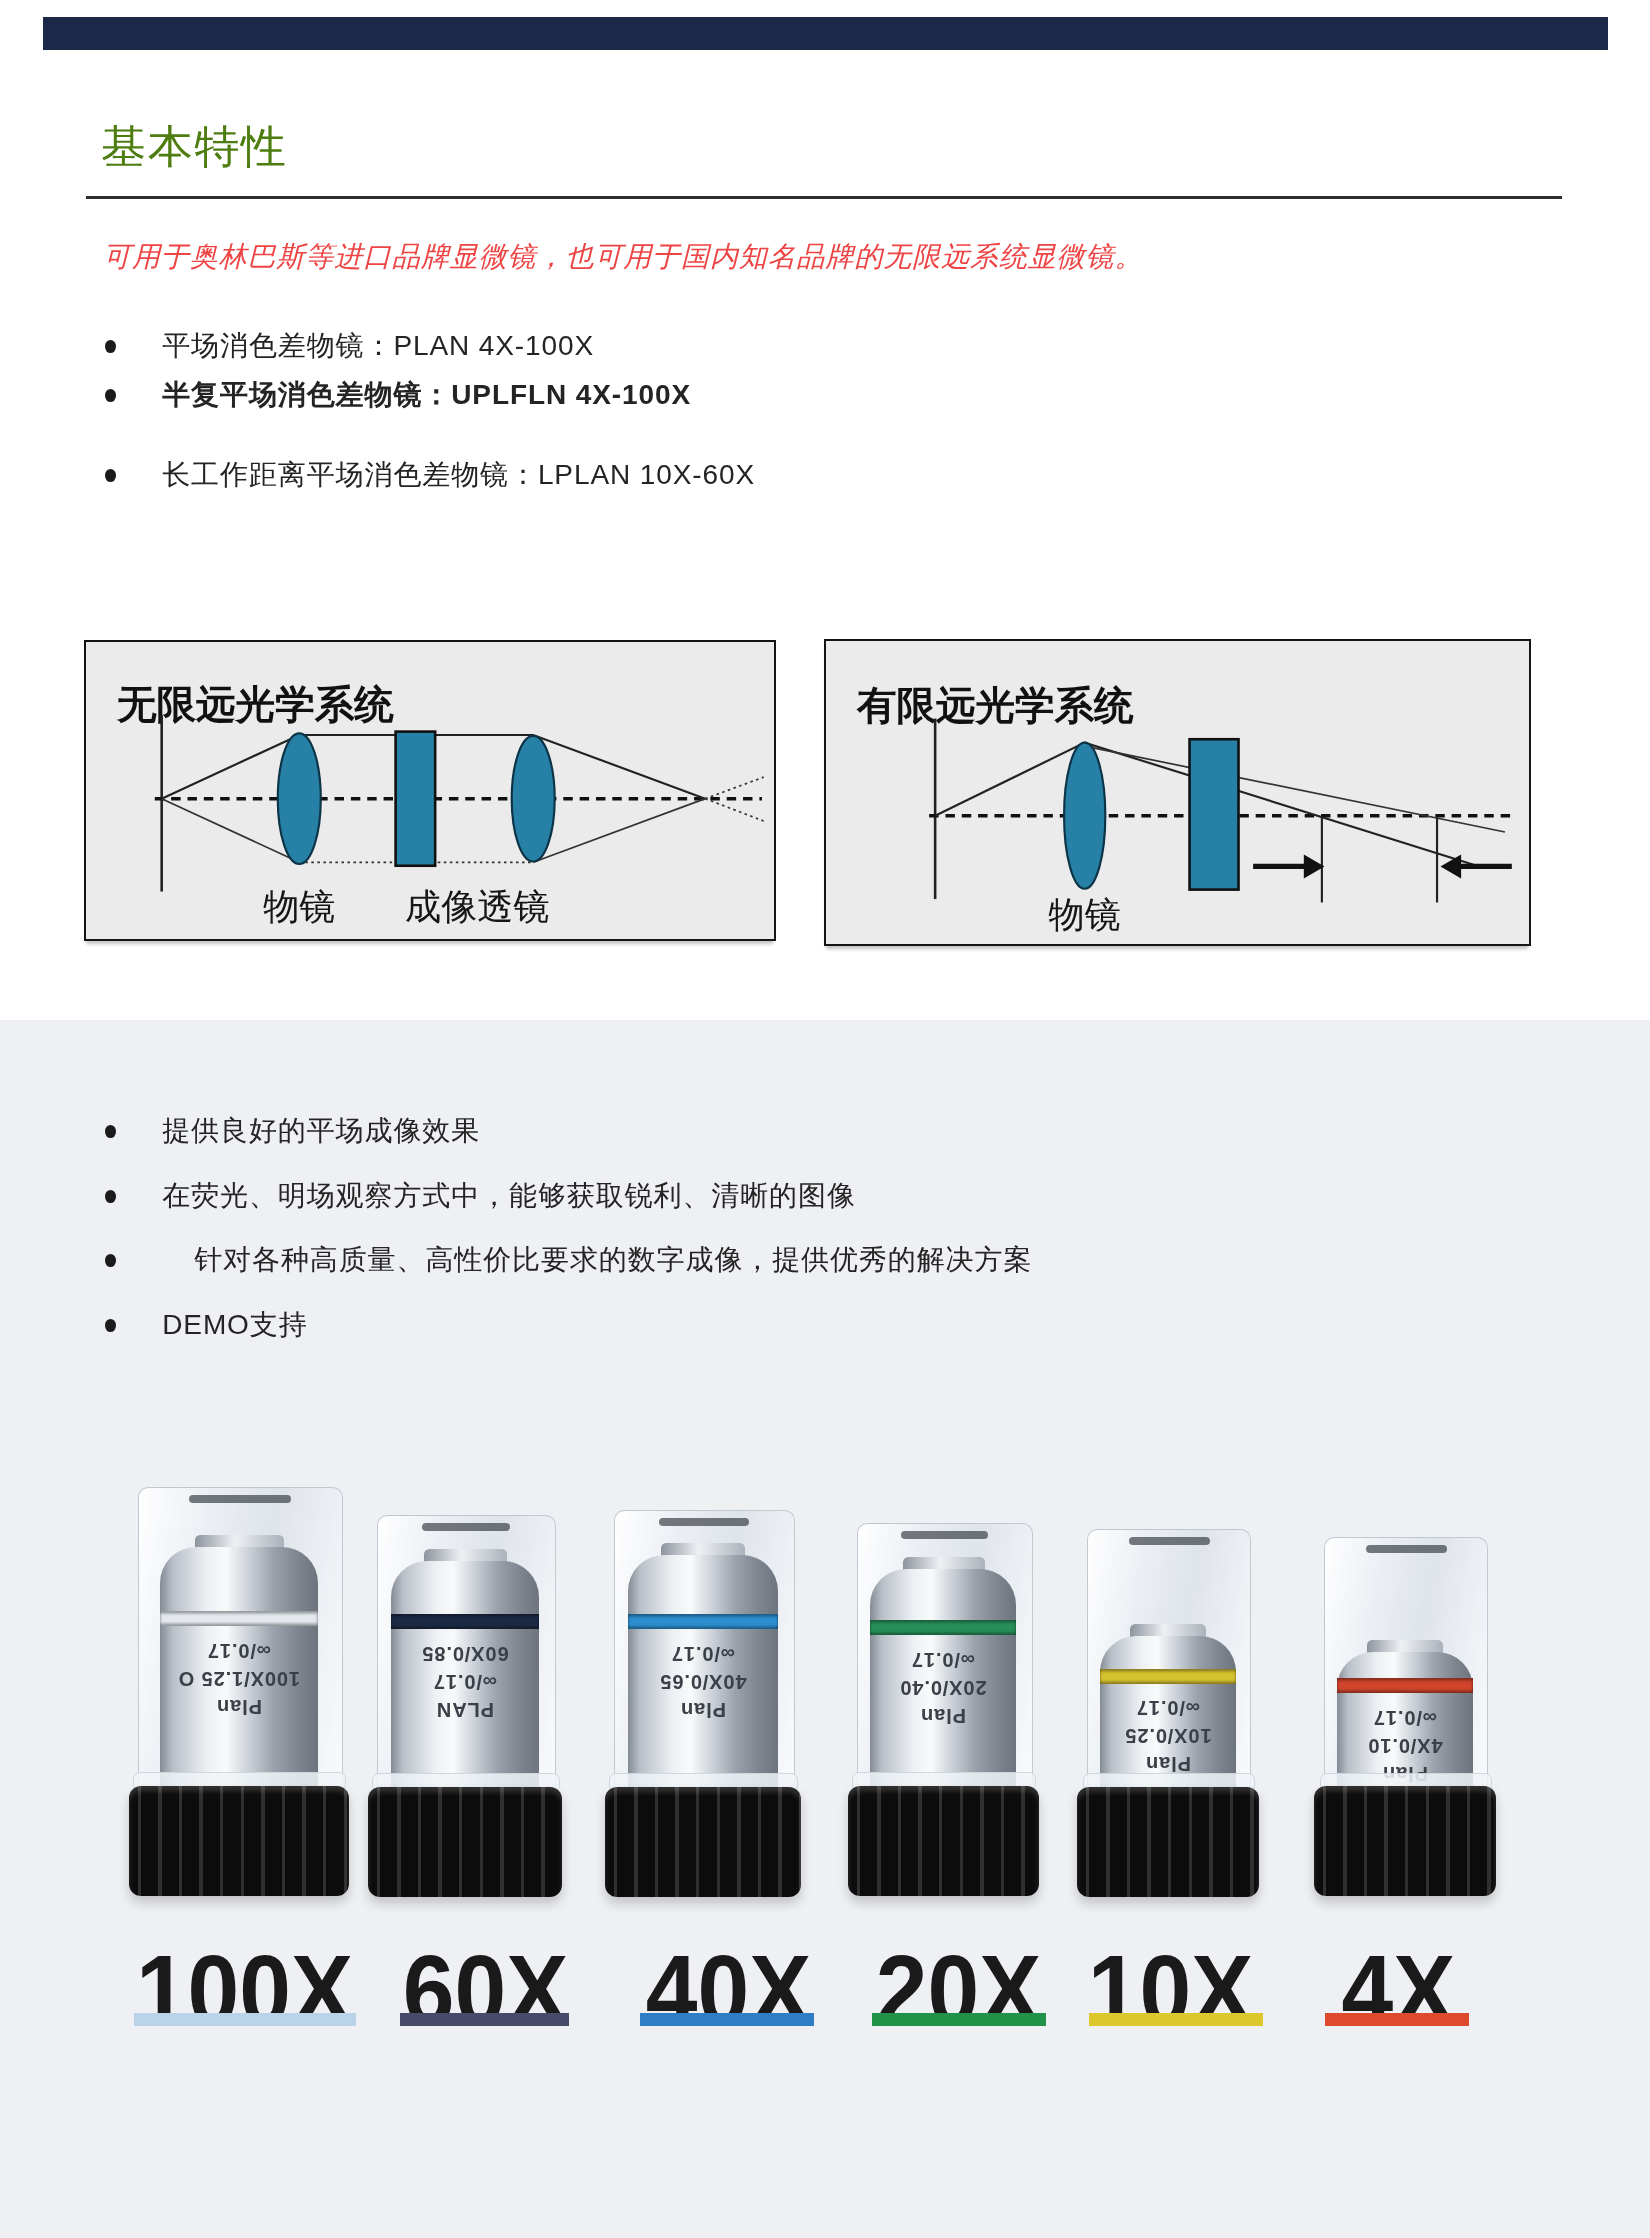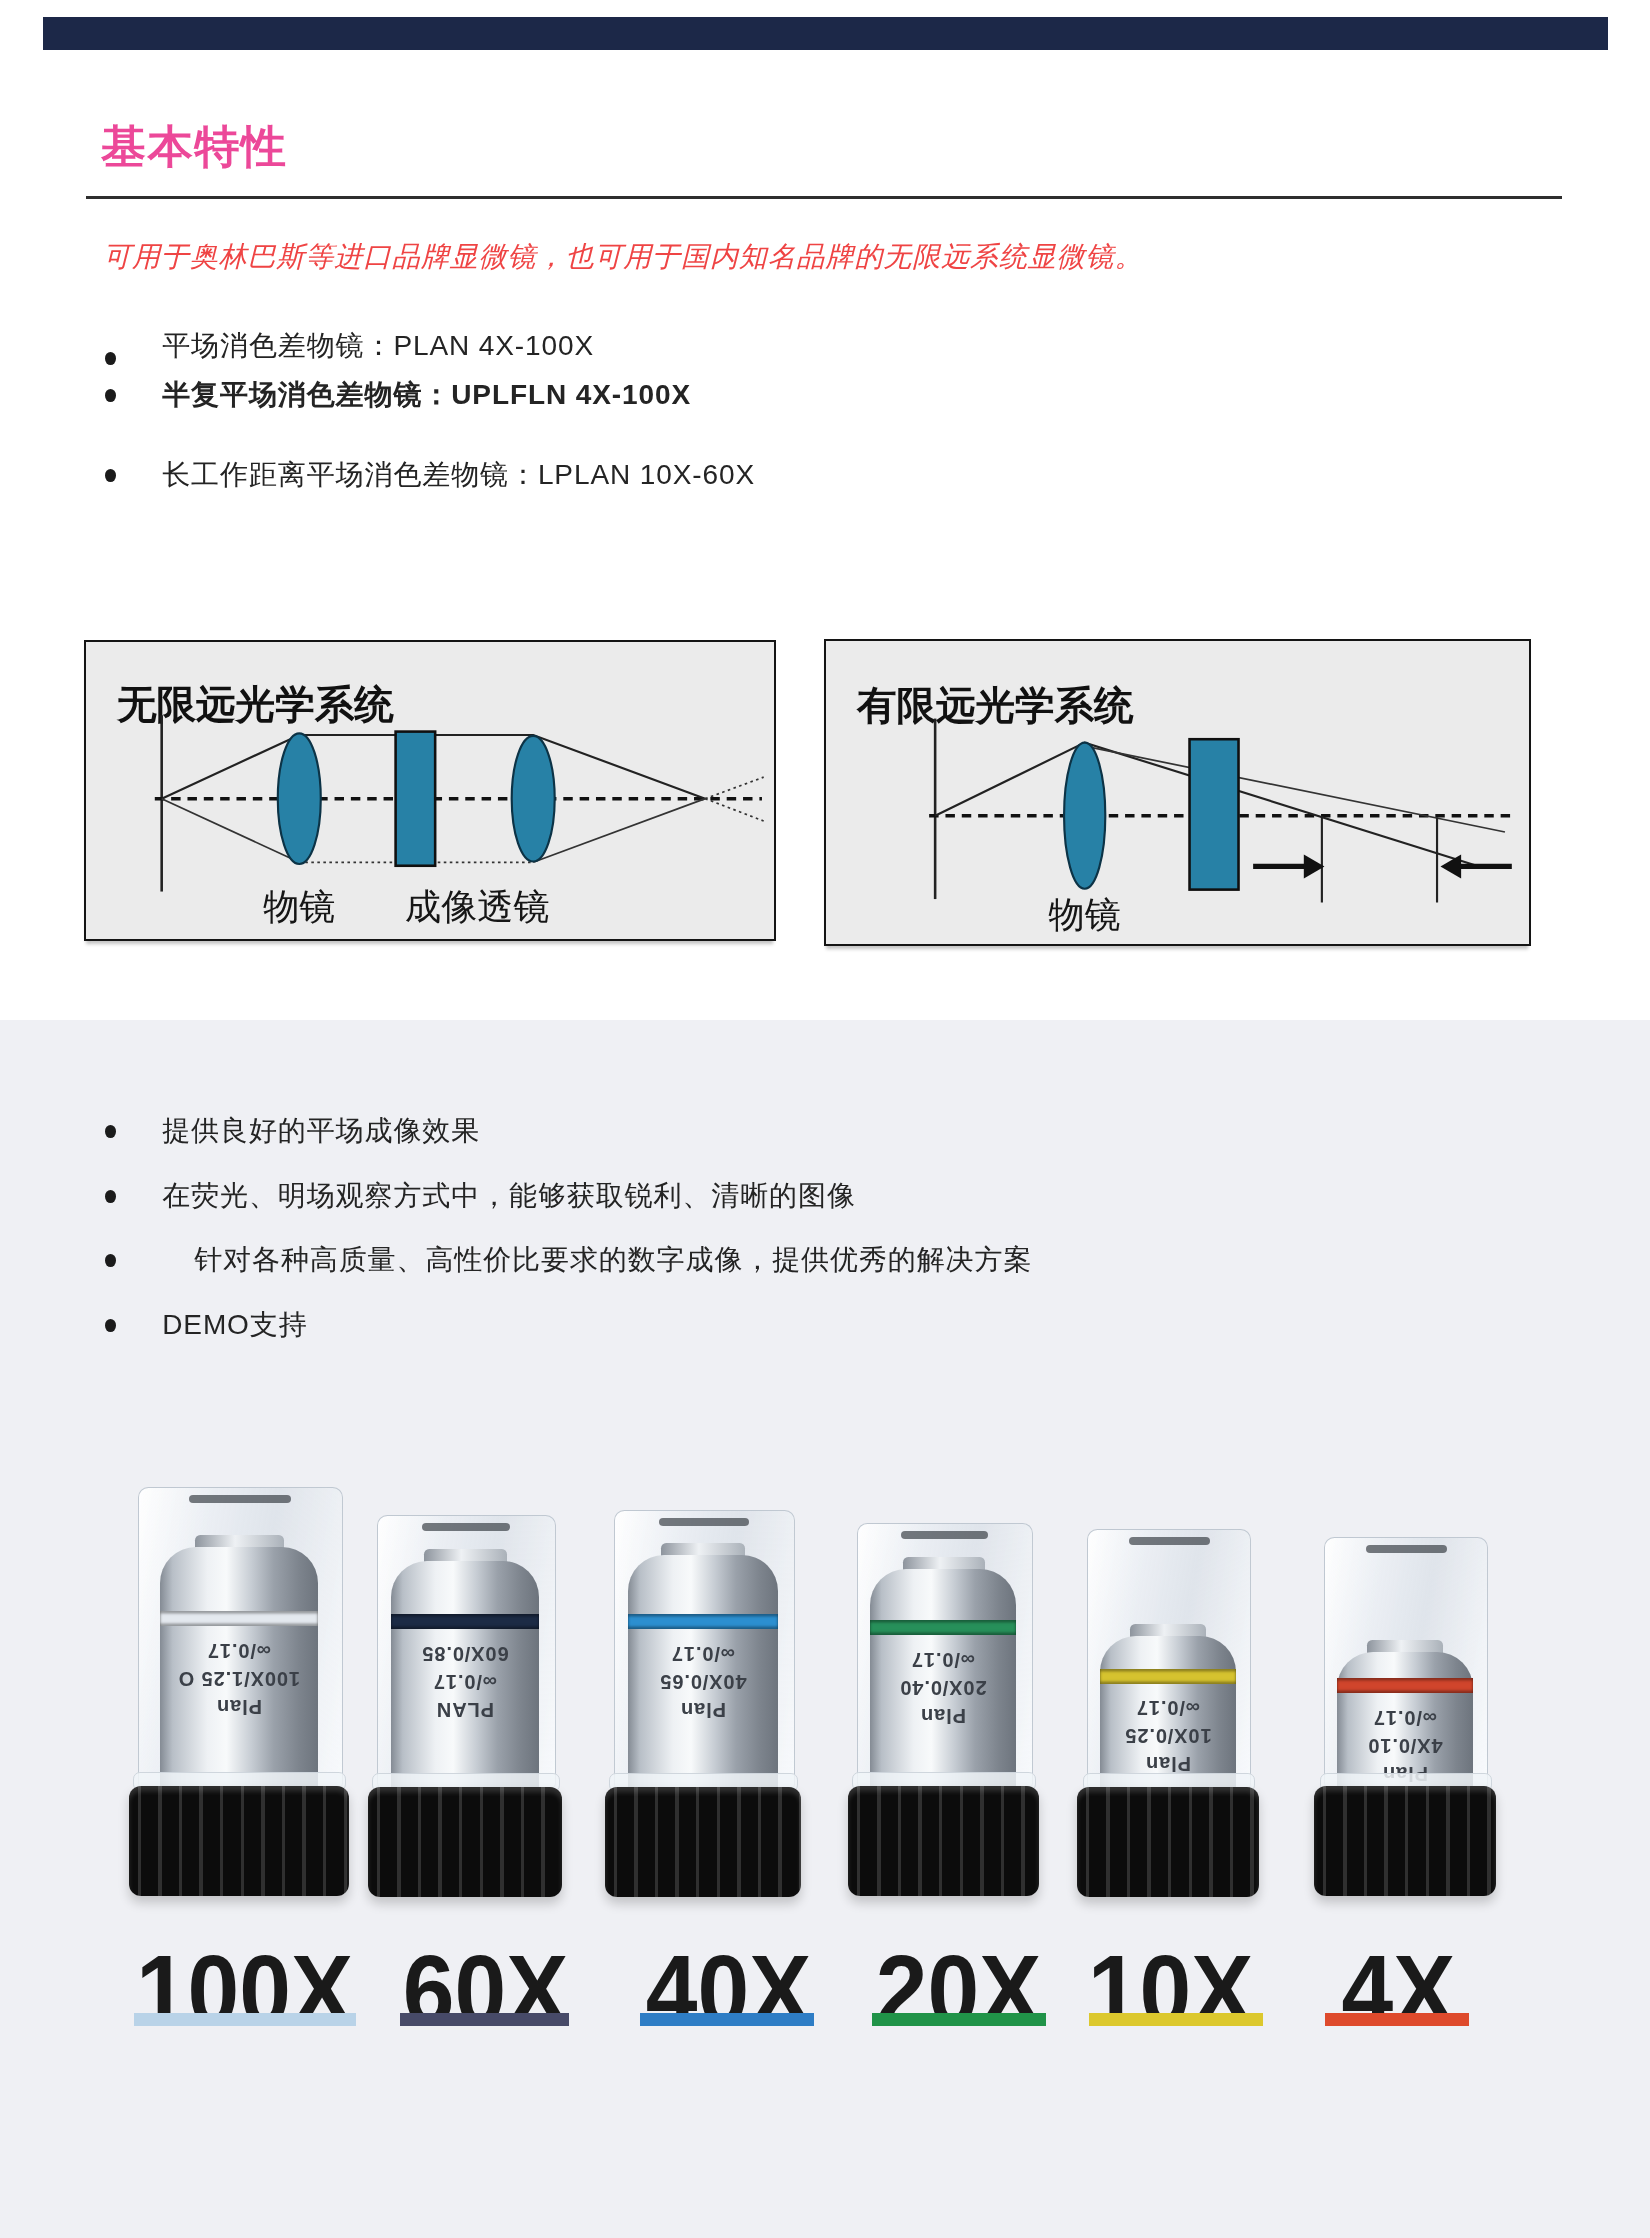--- a/index.html
+++ b/index.html
@@ -5,21 +5,21 @@
   html,body{margin:0;padding:0;}
   body{font-family:"Liberation Sans","DejaVu Sans",sans-serif;background:#ffffff;}
   #page{position:relative;width:1651px;height:2239px;background:#ffffff;overflow:hidden;}
 
   .abs{position:absolute;}
 
   
   .top-bar{left:43px;top:17px;width:1565px;height:33px;background:#1c2848;}
 
   
-  .section-title{left:101px;top:117px;font-size:45px;font-weight:bold;color:#ec4899;letter-spacing:1.7px;}
+  .section-title{left:101px;top:117px;font-size:45px;font-weight:normal;color:#4d7c0f;letter-spacing:1.7px;}
   .title-rule{left:86px;top:196px;width:1476px;height:2.6px;background:#2e2e2e;}
 
   
   .intro{left:103px;top:238px;font-size:28px;color:#ef4444;letter-spacing:0.9px;font-style:italic;}
   .bullet-row{position:absolute;left:105px;display:flex;align-items:center;}
   .bullet-dot{width:11.2px;height:13px;border-radius:50%;background:#1b1b1b;flex:none;}
   .bullet-text{margin-left:46px;font-size:28px;color:#242424;letter-spacing:0.9px;white-space:nowrap;}
 
   .statement{left:95px;top:559px;font-size:34px;font-weight:bold;color:#111111;letter-spacing:0.9px;
              text-decoration:underline;text-decoration-thickness:2.6px;text-underline-offset:6.9px;}
@@ -66,21 +66,21 @@
 <div id="page">
 
   <div class="abs top-bar"></div>
 
   <div class="abs section-title">基本特性</div>
   <div class="abs title-rule"></div>
 
   <div class="abs intro">可用于奥林巴斯等进口品牌显微镜，也可用于国内知名品牌的无限远系统显微镜。</div>
 
   <div id="types-list">
-      <div class="bullet-row" style="top: 327px; align-items: flex-end;">
+      <div class="bullet-row" style="top: 327px;">
         <span class="bullet-dot"></span>
         <span class="bullet-text">平场消色差物镜：PLAN 4X-100X</span>
       </div>
       <div class="bullet-row" style="top: 376px; font-weight: bold;">
         <span class="bullet-dot"></span>
         <span class="bullet-text">半复平场消色差物镜：UPLFLN 4X-100X</span>
       </div>
       <div class="bullet-row" style="top: 456px;">
         <span class="bullet-dot"></span>
         <span class="bullet-text">长工作距离平场消色差物镜：LPLAN 10X-60X</span>

